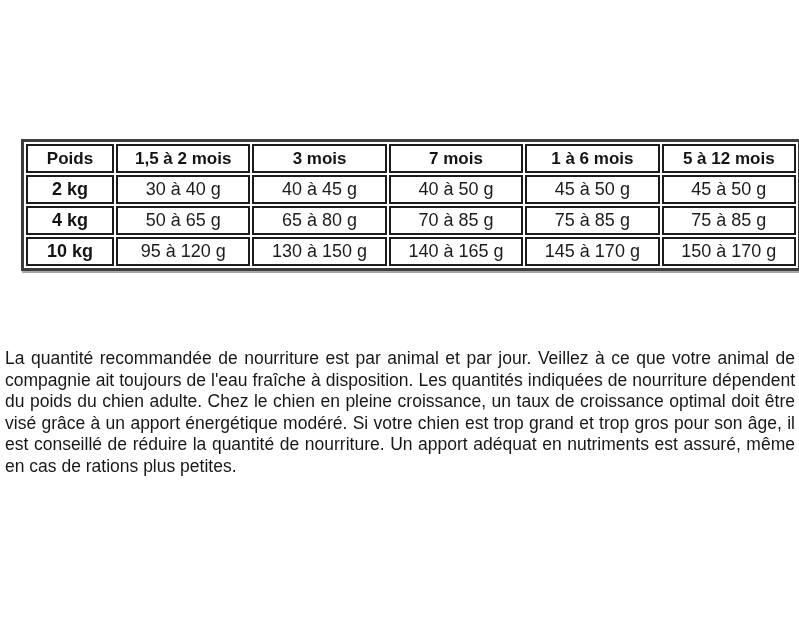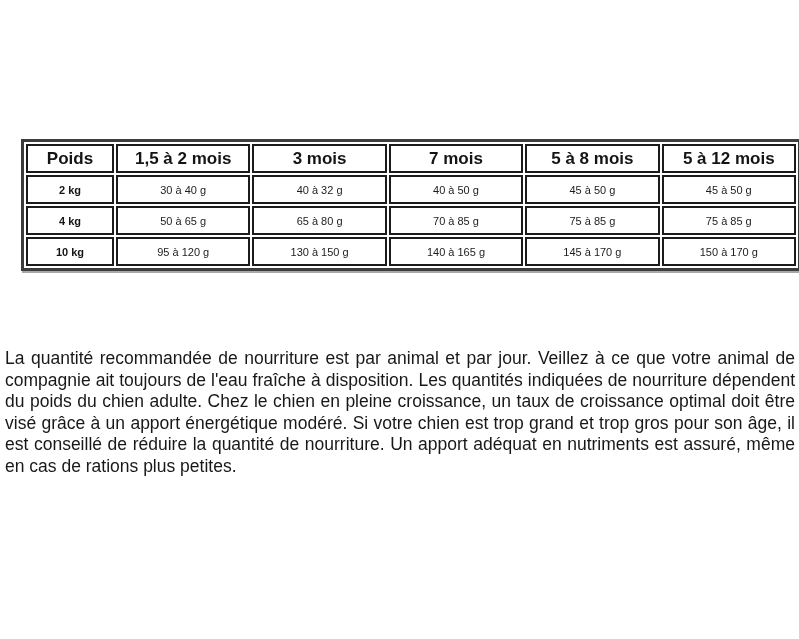--- a/index.html
+++ b/index.html
@@ -42,21 +42,21 @@
     padding: 0 2px;
     overflow: hidden;
     white-space: nowrap;
   }
   th {
     font-size: 17px;
     font-weight: bold;
     color: #141414;
   }
   td {
-    font-size: 11px;
+    font-size: 18px;
     color: #1c1c1c;
     margin-top: 12px;
   }
   td.weight {
     font-weight: bold;
     color: #141414;
   }
   .desc {
     position: absolute;
     left: 5px;
@@ -82,29 +82,29 @@
         <col>
         <col>
         <col>
     </colgroup>
     <thead>
       <tr>
         <th>Poids</th>
         <th>1,5 à 2 mois</th>
         <th>3 mois</th>
         <th>7 mois</th>
-        <th>5 à 8 mois</th>
+        <th>1 à 6 mois</th>
         <th>5 à 12 mois</th>
       </tr>
     </thead>
     <tbody>
       <tr>
         <td class="weight">2 kg</td>
         <td>30 à 40 g</td>
-        <td>40 à 32 g</td>
+        <td>40 à 45 g</td>
         <td>40 à 50 g</td>
         <td>45 à 50 g</td>
         <td>45 à 50 g</td>
       </tr>
       <tr>
         <td class="weight">4 kg</td>
         <td>50 à 65 g</td>
         <td>65 à 80 g</td>
         <td>70 à 85 g</td>
         <td>75 à 85 g</td>

